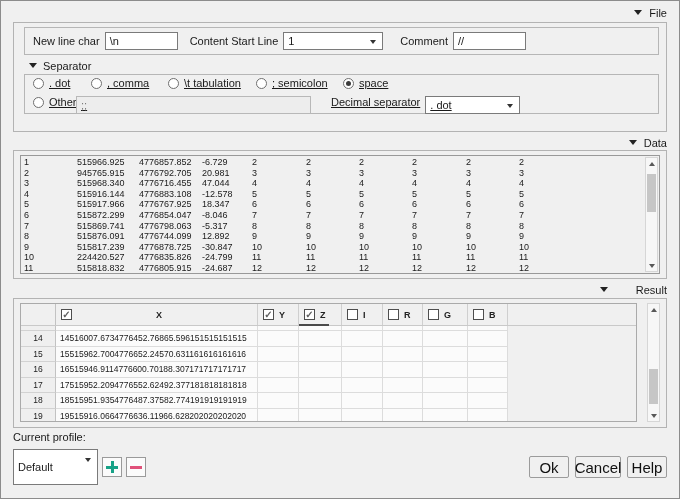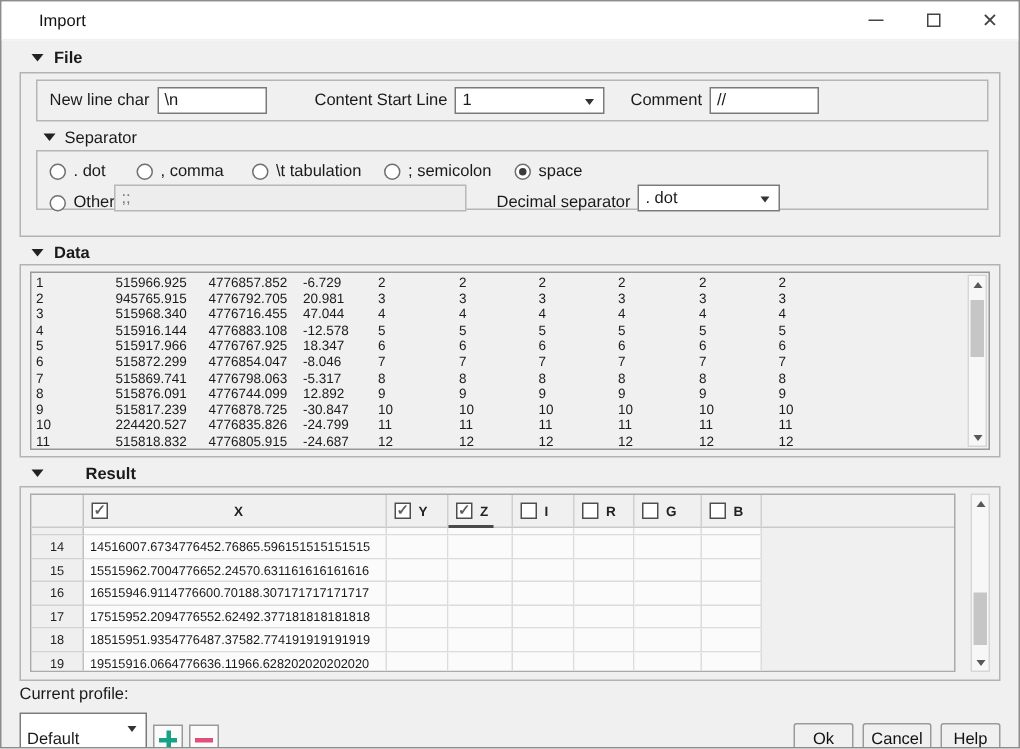--- a/index.html
+++ b/index.html
@@ -15,31 +15,31 @@
   .tb-btns { margin-left:auto; display:flex; height:100%; }
   .tb-btn { width:38px; display:flex; align-items:center; justify-content:center; color:#444; cursor:pointer; }
   .tb-btn .min-glyph { width:10px; height:1px; background:#444; display:block; }
   .tb-btn .max-glyph { width:9px; height:9px; border:1px solid #444; display:block; }
   .tb-btn.close { font-size:13px; }
 
   .body { padding:1px 12px 0 12px; }
 
   
   .sec-label { display:flex; align-items:center; gap:7px; height:13px; margin:4px 0 1px 8px; }
-  .sec-label.bold { font-weight:bold; }
+  .sec-label.bold { font-weight:normal;justify-content:flex-end; }
   .tri { width:0; height:0; border-left:4px solid transparent; border-right:4px solid transparent;
          border-top:5px solid #222; display:inline-block; }
   .gbox { border:1px solid #b3b3b3; background:#f0f0f0; }
 
   .file-box { height:110px; margin-top:3px; padding:2px 7px 4px 10px; }
   .inner-label { display:flex; align-items:center; gap:6px; height:13px; margin:2px 0 2px 5px; }
   .inner-box { border:1px solid #b6b6b6; }
   .special-box { height:28px; display:flex; align-items:center; padding:0 8px; margin-top:2px; }
   .sep-box { height:40px; padding:2px 8px; margin-top:2px; }
-  .sep-row { display:flex; align-items:flex-end; height:17px; }
+  .sep-row { display:flex; align-items:flex-start; height:17px;text-decoration:underline; }
   .sep-row.second { margin-top:2px; height:19px; }
 
   .fld-label { color:#1a1a1a; white-space:nowrap; }
   .tinput { height:18px; background:#fff; border:1px solid #7a7a7a; padding:0 4px; display:flex;
             align-items:center; font-size:11px; }
   .tinput.disabled { background:#ededed; border-color:#b8b8b8; color:#7b7b7b; }
   .dropdown { height:18px; background:#fff; border:1px solid #7a7a7a; display:flex; align-items:center;
               padding:0 4px; position:relative; cursor:pointer; }
   .dropdown .caret { position:absolute; right:6px; top:7px; width:0; height:0;
                      border-left:3.5px solid transparent; border-right:3.5px solid transparent;
@@ -107,61 +107,47 @@
   
   .footer-label { margin:3px 0 0 0; height:12px; font-size:11px; }
   .footer-row { margin-top:6px; display:flex; align-items:center; }
   .profile-dd { width:85px; }
   .sq-btn { width:20px; height:20px; border:1px solid #9a9a9a; background:#fbfbfb; margin-left:4px;
             display:flex; align-items:center; justify-content:center; position:relative; cursor:pointer; }
   .plus-glyph { position:relative; width:12px; height:12px; }
   .plus-glyph::before { content:""; position:absolute; left:0; top:4.5px; width:12px; height:3px; background:#17a287; }
   .plus-glyph::after  { content:""; position:absolute; left:4.5px; top:0; width:3px; height:12px; background:#17a287; }
   .minus-glyph { width:12px; height:3px; background:#e0517a; }
-  .btn { height:22px; border:1px solid #9b9b9b; background:#f0f0f0; border-radius:2px; font-size:11px;
+  .btn { height:22px; border:1px solid #9b9b9b; background:#f0f0f0; border-radius:2px; font-size:15px;
          display:flex; align-items:center; justify-content:center; margin-left:6px; cursor:pointer; color:#111; }
   .btn-ok { width:40px; } .btn-cancel { width:46px; } .btn-help { width:40px; }
   .spacer { flex:1; }
 </style>
 </head>
 <body>
 
 <div class="window">
 
-  <div class="titlebar">
-    <span class="title">Import</span>
-    <div class="tb-btns">
-      <div class="tb-btn">
-          <span class="min-glyph"></span>
-        </div>
-      <div class="tb-btn">
-          <span class="max-glyph"></span>
-        </div>
-      <div class="tb-btn close">
-          <span>✕</span>
-        </div>
-    </div>
-  </div>
 
   <div class="body">
 
     <div class="sec-label bold">
       <span class="tri"></span>
       <span>File</span>
     </div>
 
     <div class="gbox file-box">
 
 
       <div class="inner-box special-box">
         <span class="fld-label">New line char</span>
         <div class="tinput" style="width:73px; margin-left:5px;">
           <span>\n</span>
         </div>
-        <span class="fld-label" style="margin-left:22px;padding-left:10px;">Content Start Line</span>
+        <span class="fld-label" style="margin-left:2px;padding-left:10px;">Content Start Line</span>
         <div class="dropdown" style="width:100px; margin-left:5px;">
           <span>1</span>
           <span class="caret"></span>
         </div>
         <span class="fld-label" style="margin-left:17px;">Comment</span>
         <div class="tinput" style="width:73px; margin-left:5px;">
           <span>//</span>
         </div>
       </div>
 

